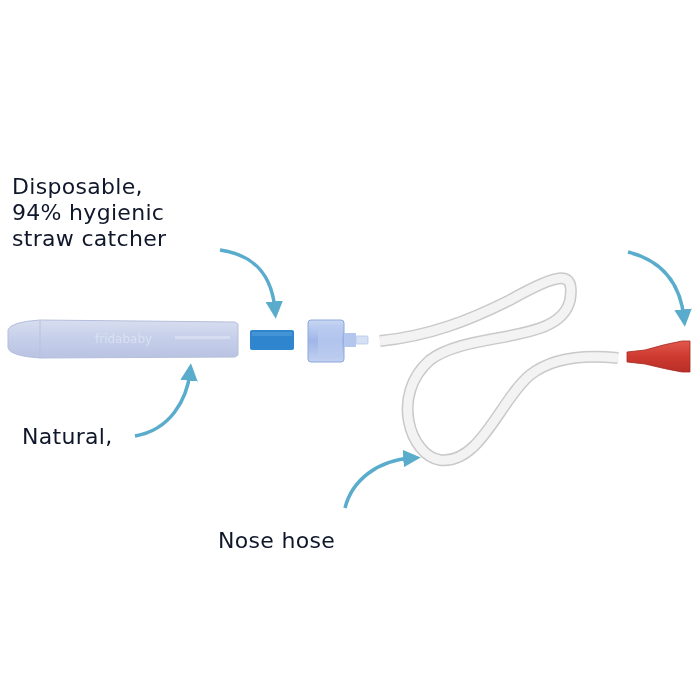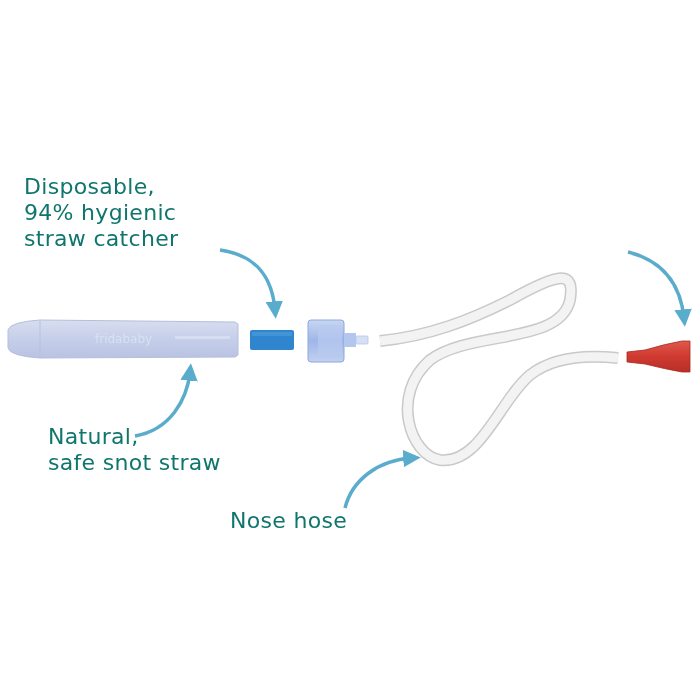--- a/index.html
+++ b/index.html
@@ -1,27 +1,26 @@
 <!DOCTYPE html>
 <html><head>
   <meta charset="utf-8">
   <style>
     html, body { margin: 0; padding: 0; background: #ffffff; }
     body { width: 700px; height: 700px; position: relative; overflow: hidden; }
     .canvas { position: absolute; left: 0; top: 0; width: 700px; height: 700px; background: #ffffff; }
     .label {
       position: absolute;
-      color: #0f766e;
+      color: #0f172a;
       font-family: "DejaVu Sans", sans-serif;
       font-size: 22px;
       line-height: 26px;
       letter-spacing: 0.3px;
       white-space: nowrap;
       font-weight: 400;
-      margin-left: 12px;
     }
     .label span { display: block; }
     svg.art { position: absolute; left: 0; top: 0; }
   </style>
 </head>
 <body>
 
 <div class="canvas">
 
   <svg class="art" width="700" height="700" viewBox="0 0 700 700">
@@ -80,22 +79,21 @@
     <path d="M345,508 C352,480 378,460 412,458" fill="none" stroke="#5aaccc" stroke-width="3.5" marker-end="url(#arrowHead)"></path>
   </svg>
 
   <div class="label" style="left:12px; top:174px;">
     <span>Disposable,</span>
     <span>94% hygienic</span>
     <span>straw catcher</span>
   </div>
 
 
-  <div class="label" style="left:36px; top:424px;">
+  <div class="label" style="left:22px; top:424px;">
     <span>Natural,</span>
-    <span>safe snot straw</span>
   </div>
 
-  <div class="label" style="left:218px; top:508px;">
+  <div class="label" style="left:218px; top:528px;">
     <span>Nose hose</span>
   </div>
 
 </div>
 
 </body></html>

